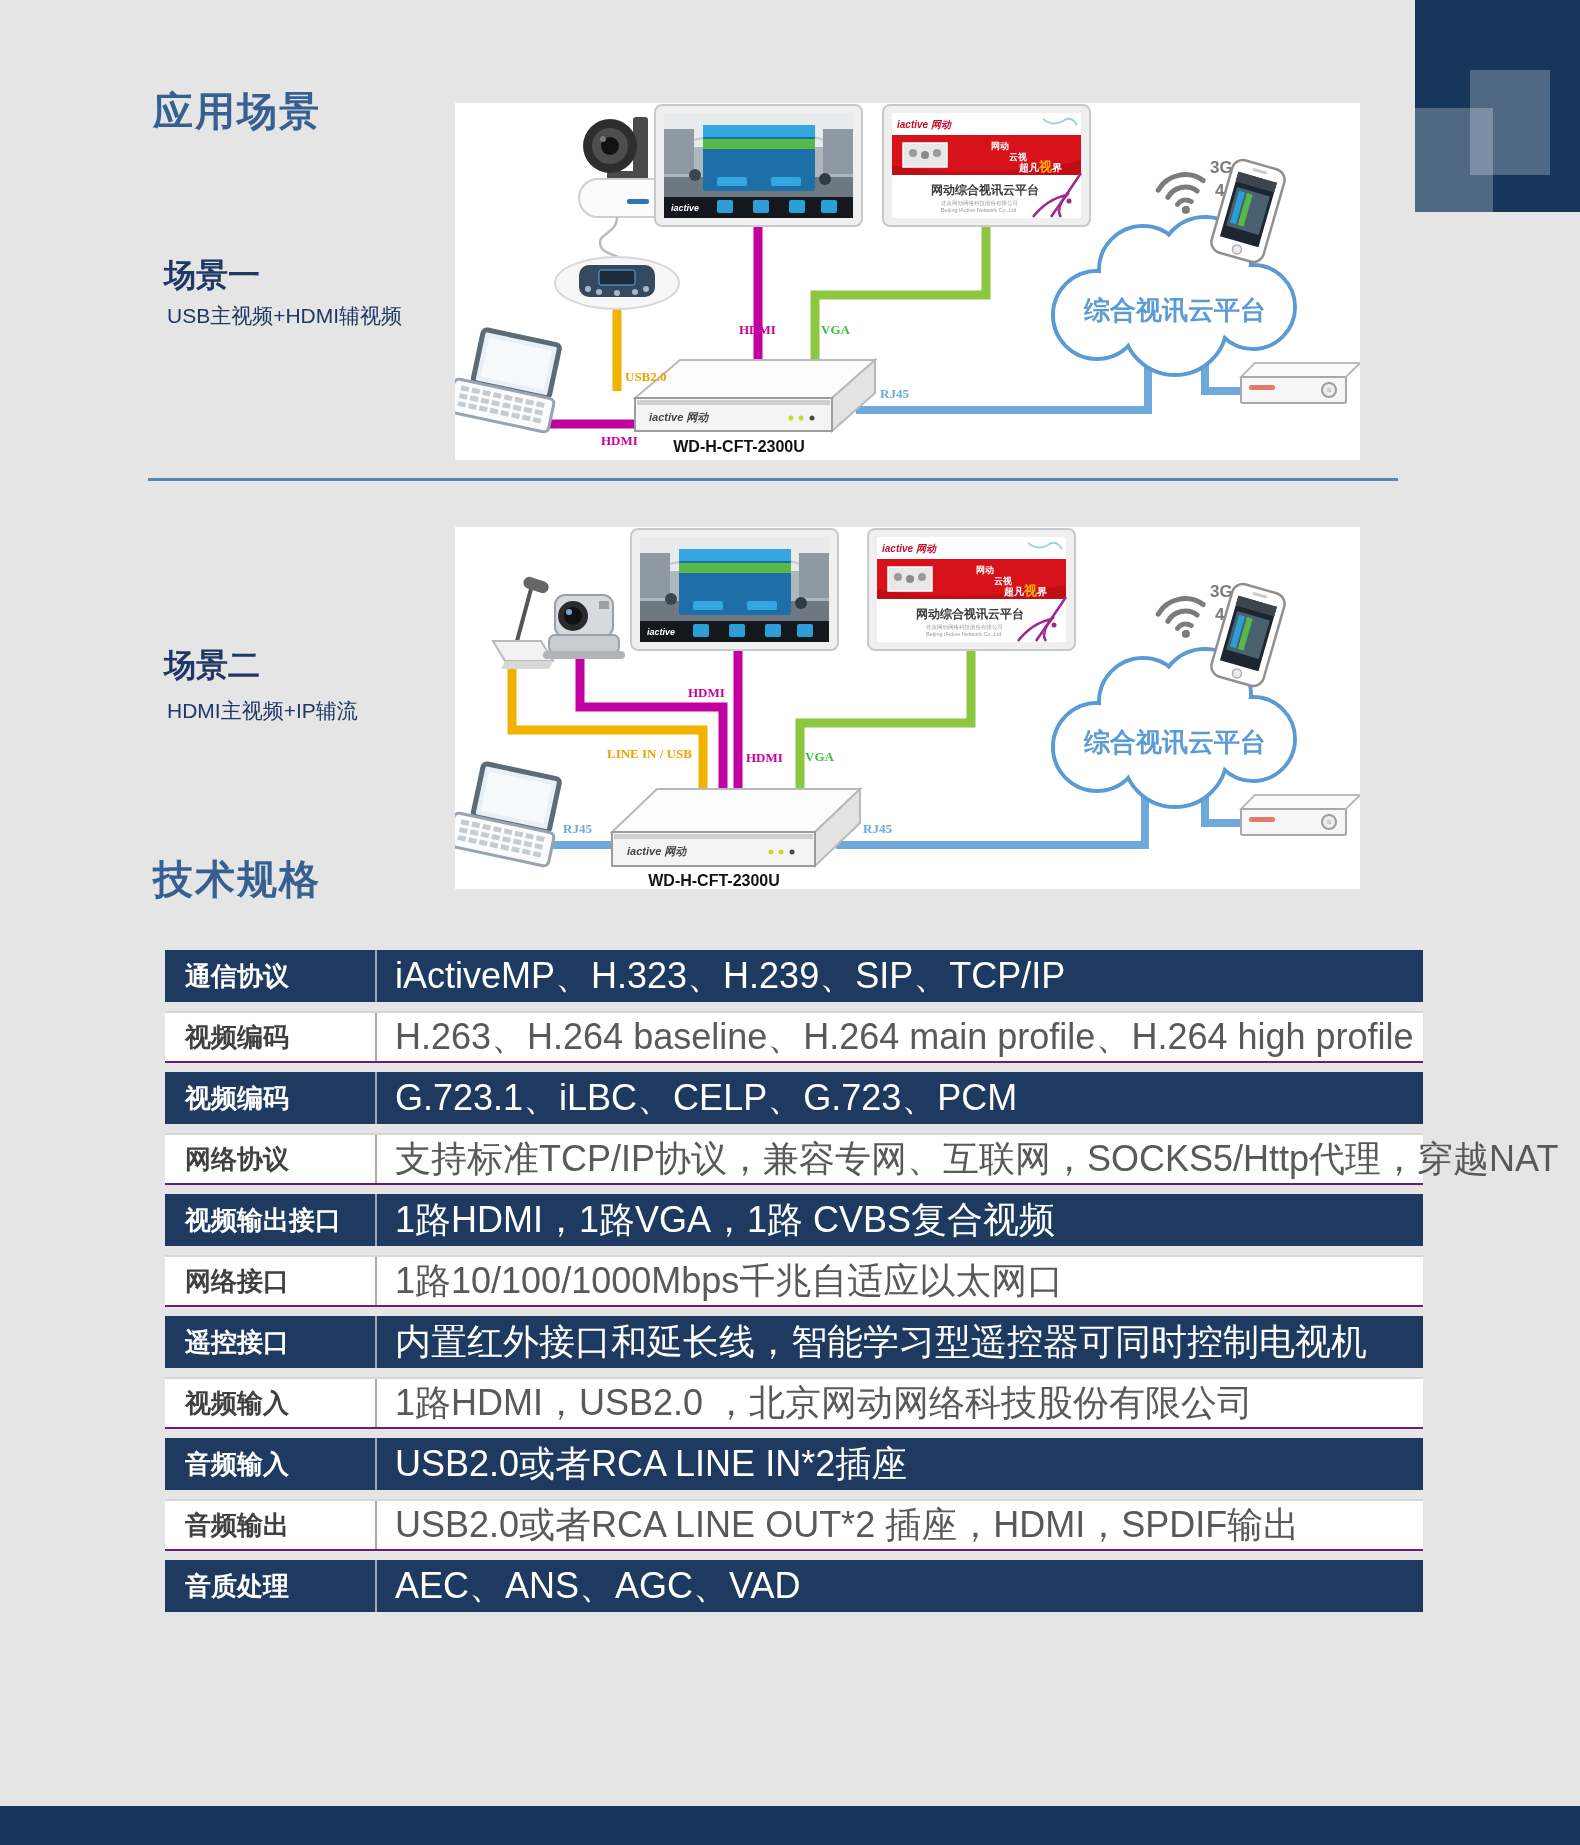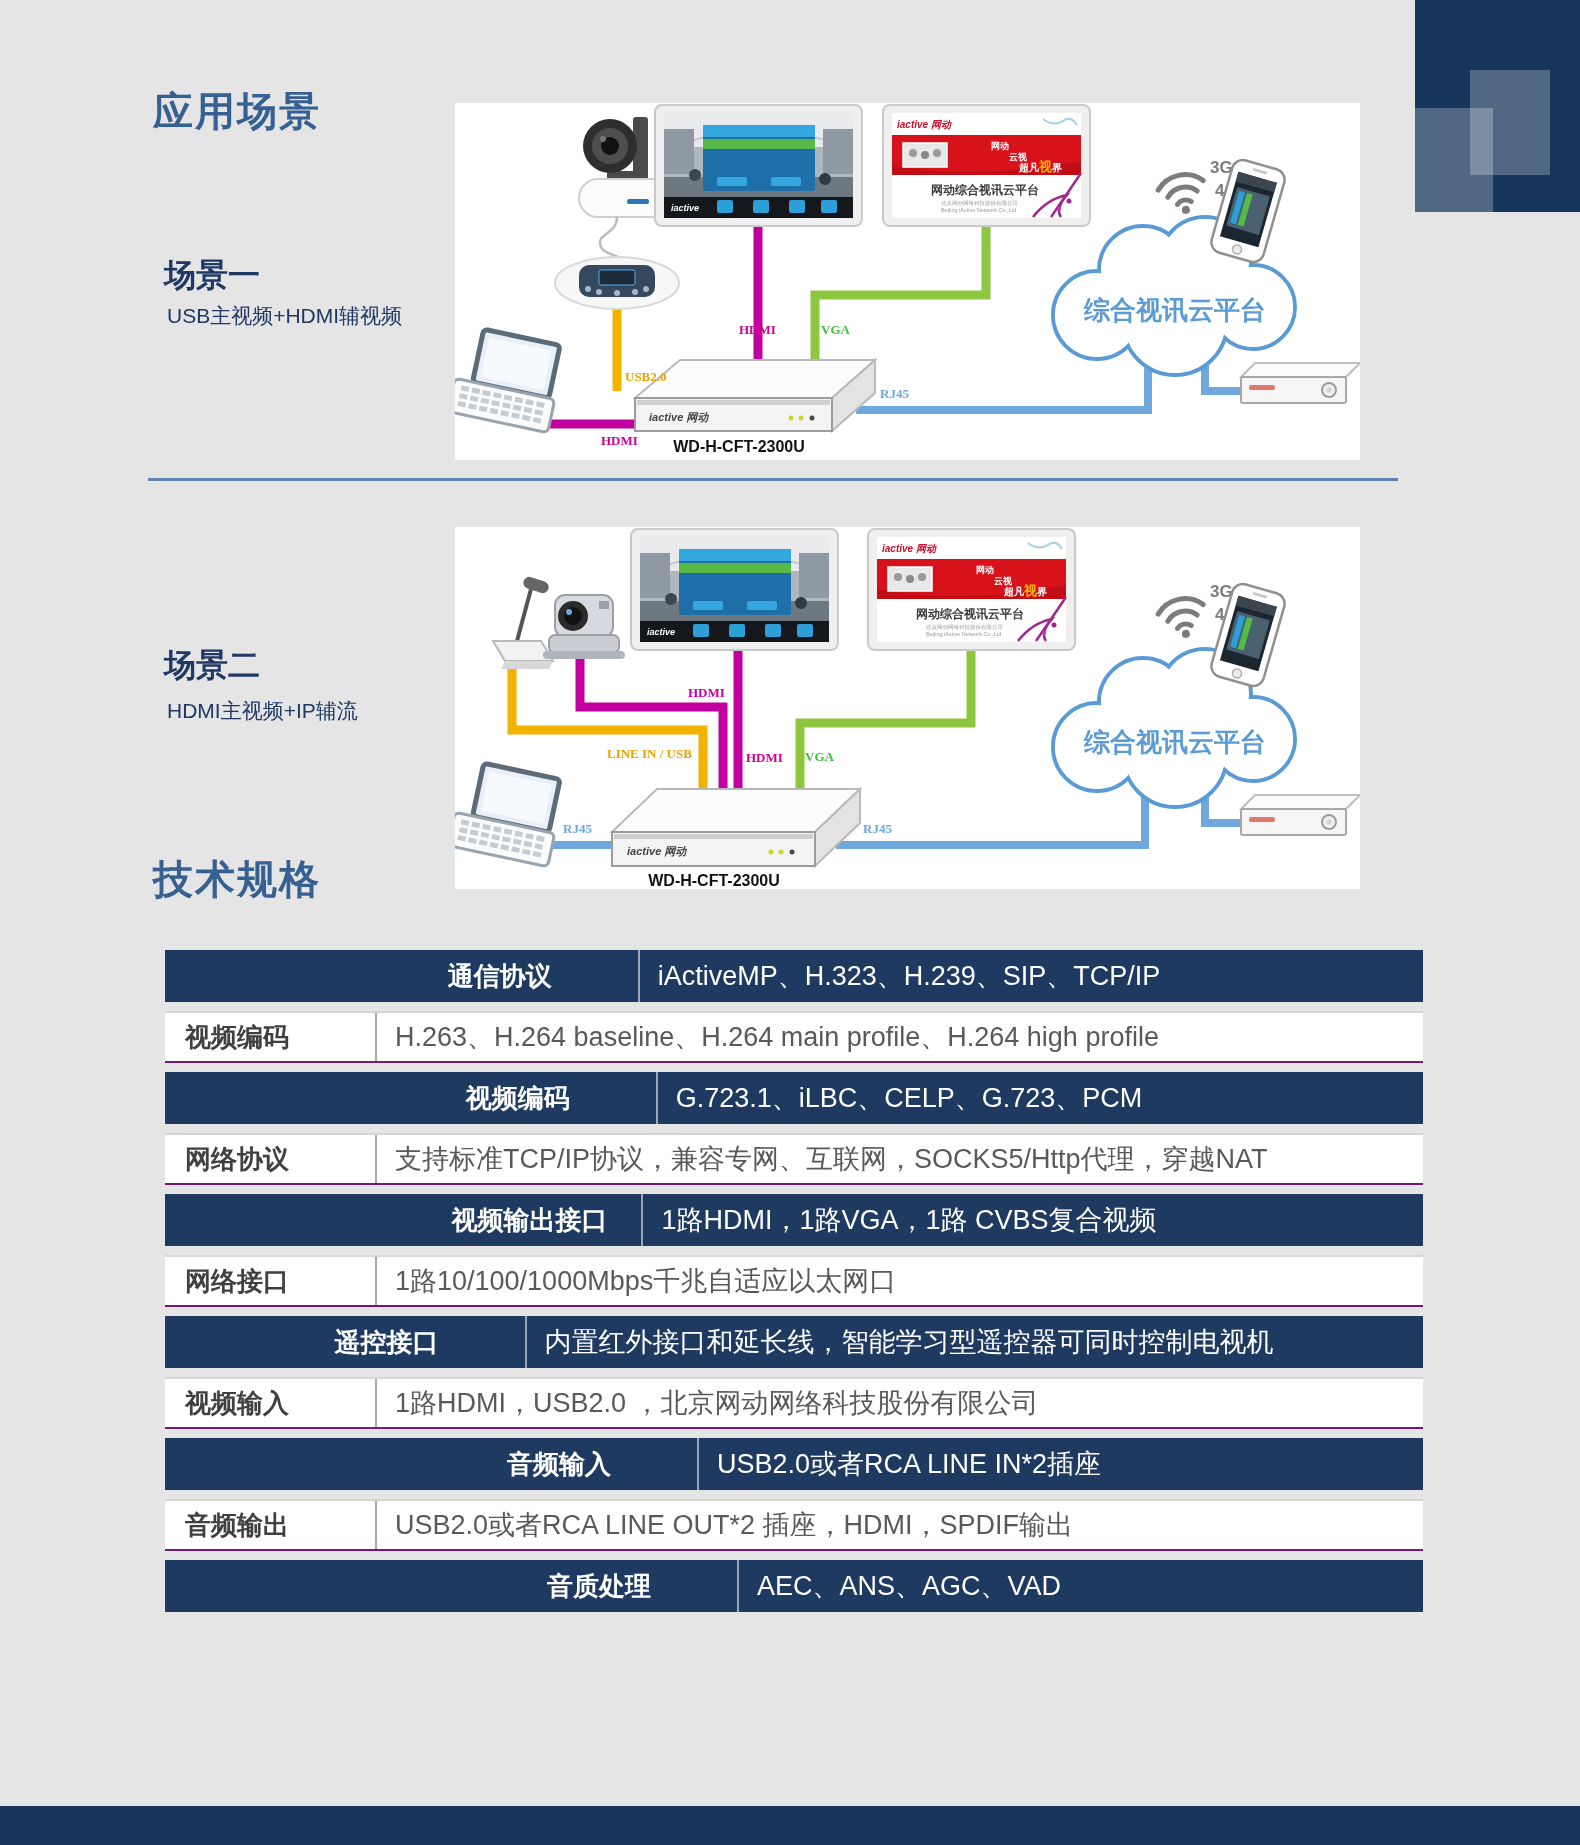--- a/index.html
+++ b/index.html
@@ -22,27 +22,27 @@
   
   .diagram{position:absolute; background:#FFFFFF;}
   .d1{left:455px; top:103px; width:905px; height:357px;}
   .d2{left:455px; top:527px; width:905px; height:362px;}
   .diagram svg{display:block; width:100%; height:100%;}
   .divider{position:absolute; left:148px; top:478px; width:1250px; height:3px; background:#5B84B1;}
   .bottom-bar{position:absolute; left:0; bottom:0; width:100%; height:39px; background:#17365C;}
   
   .spec-table{position:absolute; left:165px; top:950px; width:1258px;}
   .srow{display:flex; align-items:stretch; height:52px; margin-bottom:9px; box-sizing:border-box;}
-  .srow.dark{background:#1F3A60; color:#FFFFFF;justify-content:center;}
+  .srow.dark{background:#1F3A60; color:#FFFFFF;}
   .srow.light{background:#FFFFFF; color:#595959; border-top:2px solid #D6D6D6; border-bottom:2px solid #701a75;}
   .slabel{width:212px; flex:0 0 212px; display:flex; align-items:center; padding-left:20px; box-sizing:border-box;
           font-weight:bold; font-size:26px;}
   .srow.dark .slabel{border-right:2px solid rgba(255,255,255,0.55);}
   .srow.light .slabel{border-right:2px solid #A9A9A9; color:#404040;}
-  .svalue{display:flex; align-items:center; padding-left:18px; font-size:27px; white-space:nowrap;}
+  .svalue{display:flex; align-items:center; padding-left:18px; font-size:36px; white-space:nowrap;}
   
   .lab{font:bold 13px "Liberation Serif", serif;}
   .lab-usb{fill:#EDA200;} .lab-hdmi{fill:#CC0099;} .lab-vga{fill:#3FBF3F;} .lab-rj45{fill:#6FA8DC;}
   .cloud-text{font:bold 26px "Liberation Sans", sans-serif; fill:#5B9BD5; text-anchor:middle;}
   .gtext{font:bold 17px "Liberation Sans", sans-serif; fill:#7C7C7C;}
   .dev-logo{font:italic bold 11px "Liberation Sans", sans-serif; fill:#444444;}
   .dev-model{font:bold 16px "Liberation Sans", sans-serif; fill:#111111; text-anchor:middle;}
   .scr-logo{font:italic bold 9px "Liberation Sans", sans-serif; fill:#FFFFFF;}
   .promo-logo{font:italic bold 10px "Liberation Sans", sans-serif; fill:#C8102E;}
   .promo-w1{font:bold 9px "Liberation Sans", sans-serif; fill:#FFFFFF;}

